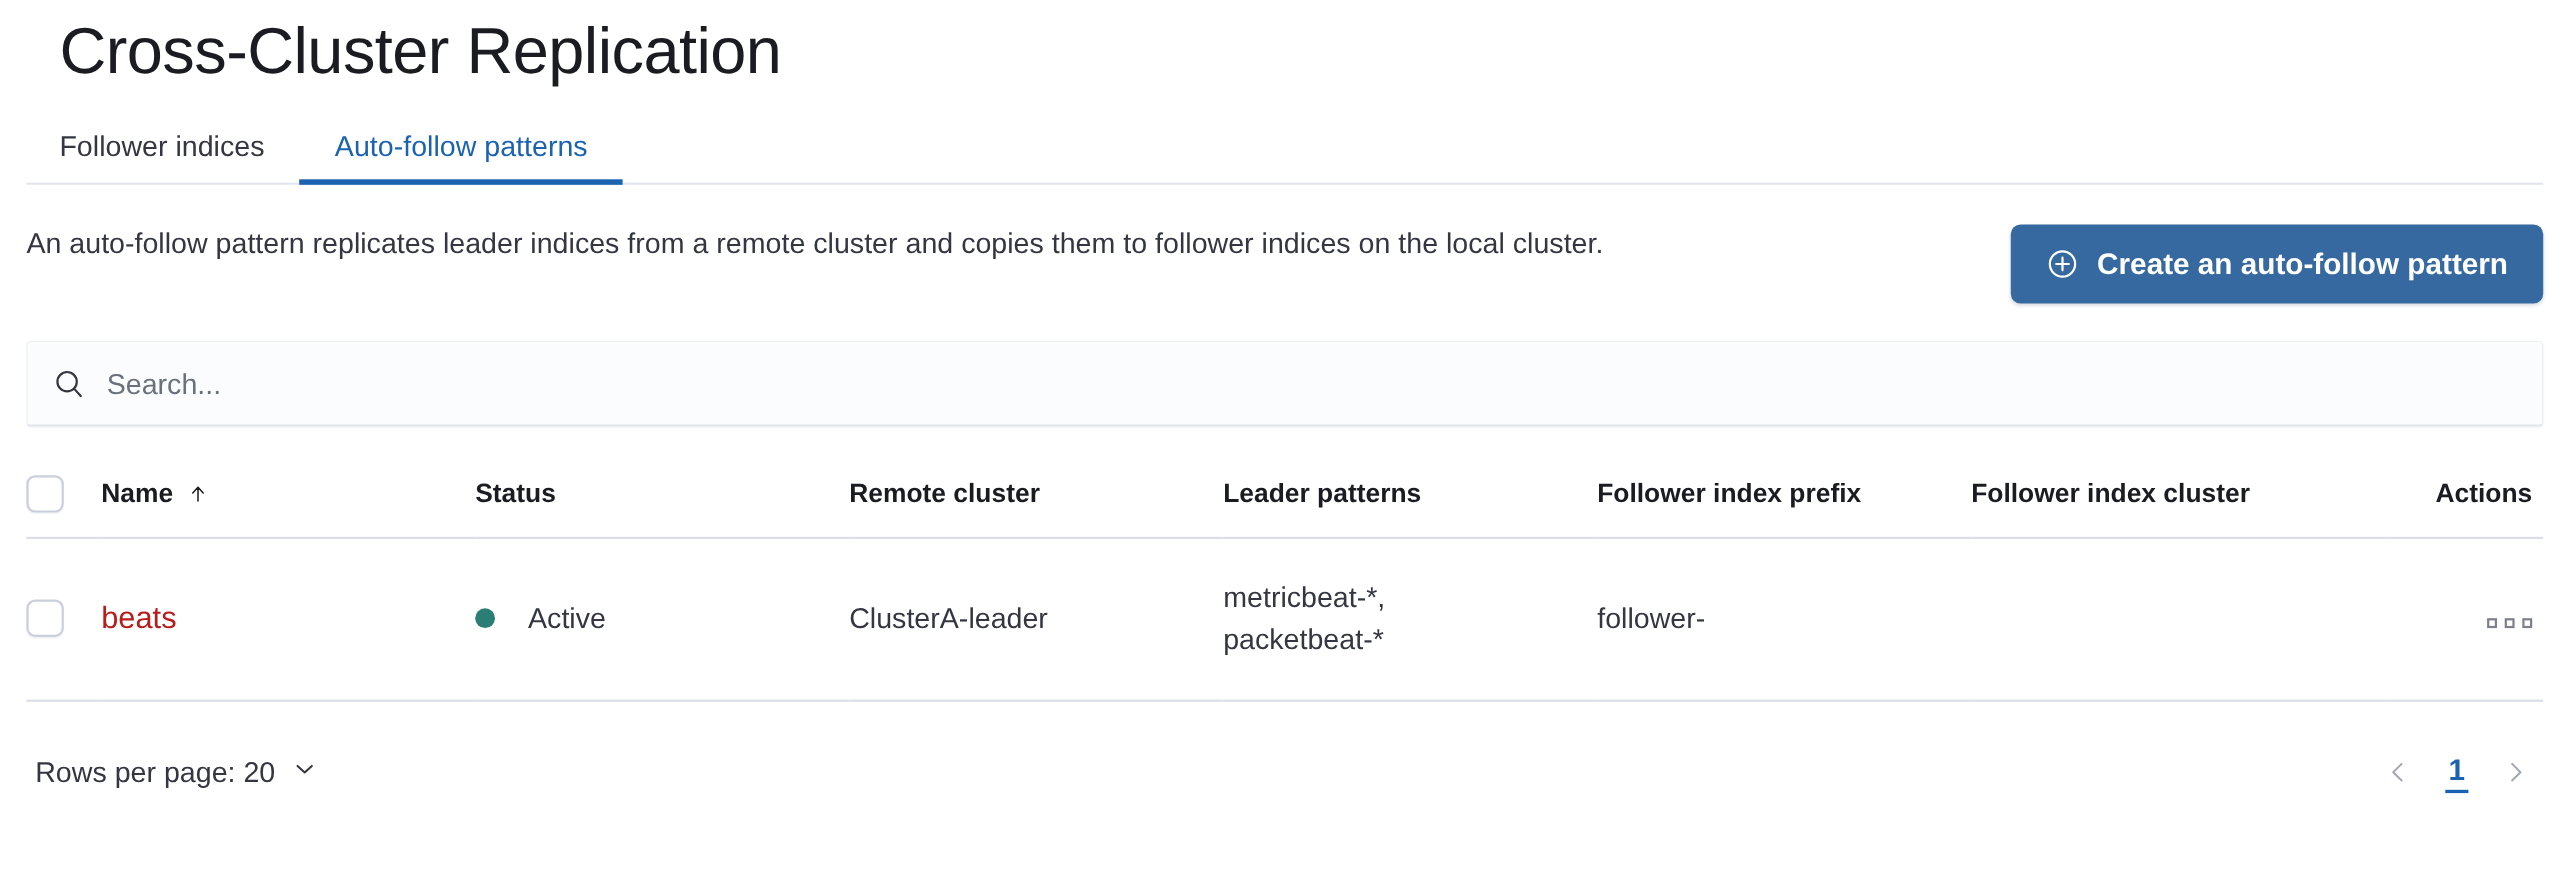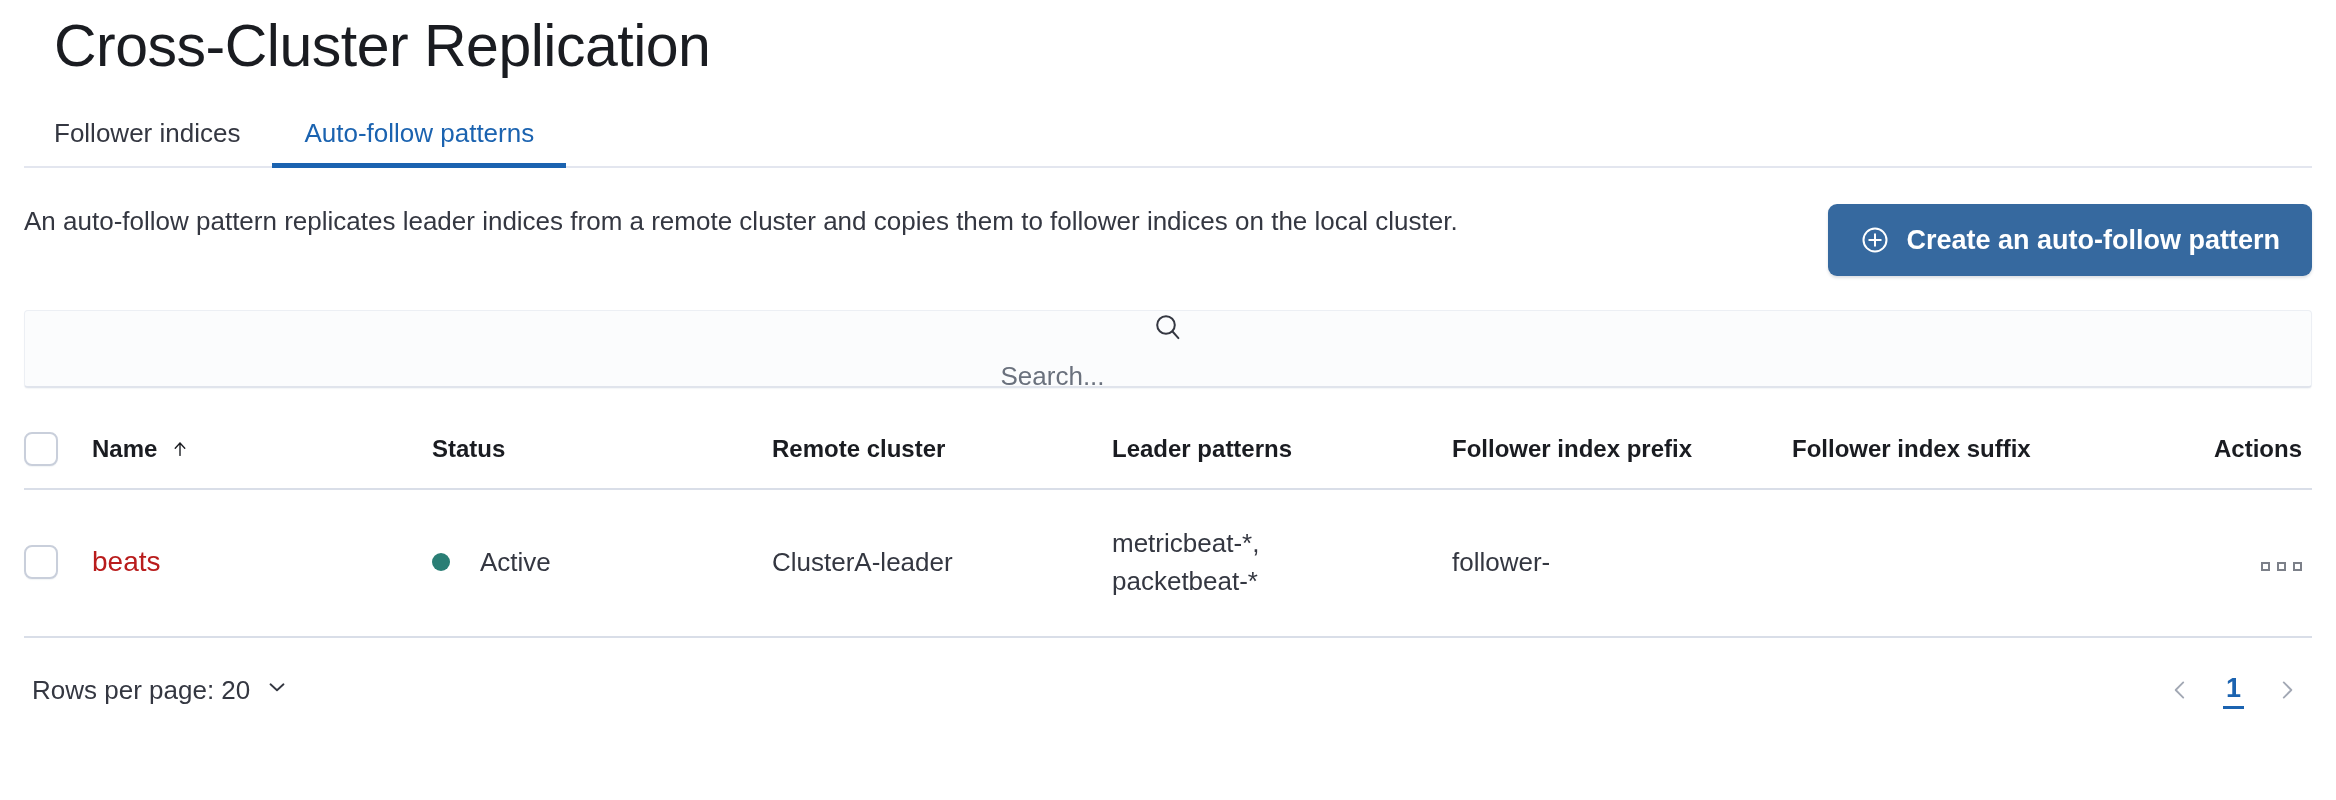--- a/index.html
+++ b/index.html
@@ -105,21 +105,20 @@
     height: 78px;
     background: #fbfcfd;
     border: 1px solid #eceff4;
     border-bottom: 2px solid #e0e4ec;
     border-radius: 4px;
     display: flex;
     align-items: center;
     padding: 0 22px;
     gap: 18px;
     box-shadow: 0 1px 1px rgba(152,162,179,0.10);
-    flex-direction: column;
   }
   .search-icon { display: flex; align-items: center; flex: 0 0 auto; }
   .search-input {
     flex: 1 1 auto;
     border: none;
     outline: none;
     background: transparent;
     font-size: 26px;
     line-height: 30px;
     color: #343741;
@@ -201,21 +200,21 @@
     border: 2px solid #7c8089;
     background: #fff;
     display: block;
   }
 
   
   .table-footer {
     display: flex;
     align-items: center;
     justify-content: space-between;
-    margin-top: 32px;
+    margin-top: 44px;
     padding: 0 8px;
   }
   .rows-per-page {
     display: inline-flex;
     align-items: center;
     gap: 14px;
     font-size: 26px;
     color: #343741;
     cursor: pointer;
     background: none;
@@ -293,21 +292,21 @@
               <svg width="22" height="22" viewBox="0 0 24 24" fill="none" aria-hidden="true">
                 <path d="M12 19V6M12 5.5l-5.2 5.6M12 5.5l5.2 5.6" stroke="#1a1c21" stroke-width="1.5" stroke-linecap="round" stroke-linejoin="round"></path>
               </svg>
             </span>
           </span>
         </th>
         <th class="col-status">Status</th>
         <th class="col-remote">Remote cluster</th>
         <th class="col-leader">Leader patterns</th>
         <th class="col-prefix">Follower index prefix</th>
-        <th class="col-suffix">Follower index suffix</th>
+        <th class="col-suffix">Follower index cluster</th>
         <th class="col-actions">Actions</th>
       </tr>
     </thead>
     <tbody>
       <tr>
         <td class="col-check">
           <span class="checkbox"></span>
         </td>
         <td class="col-name">
           <a class="name-link" href="#">beats</a>

